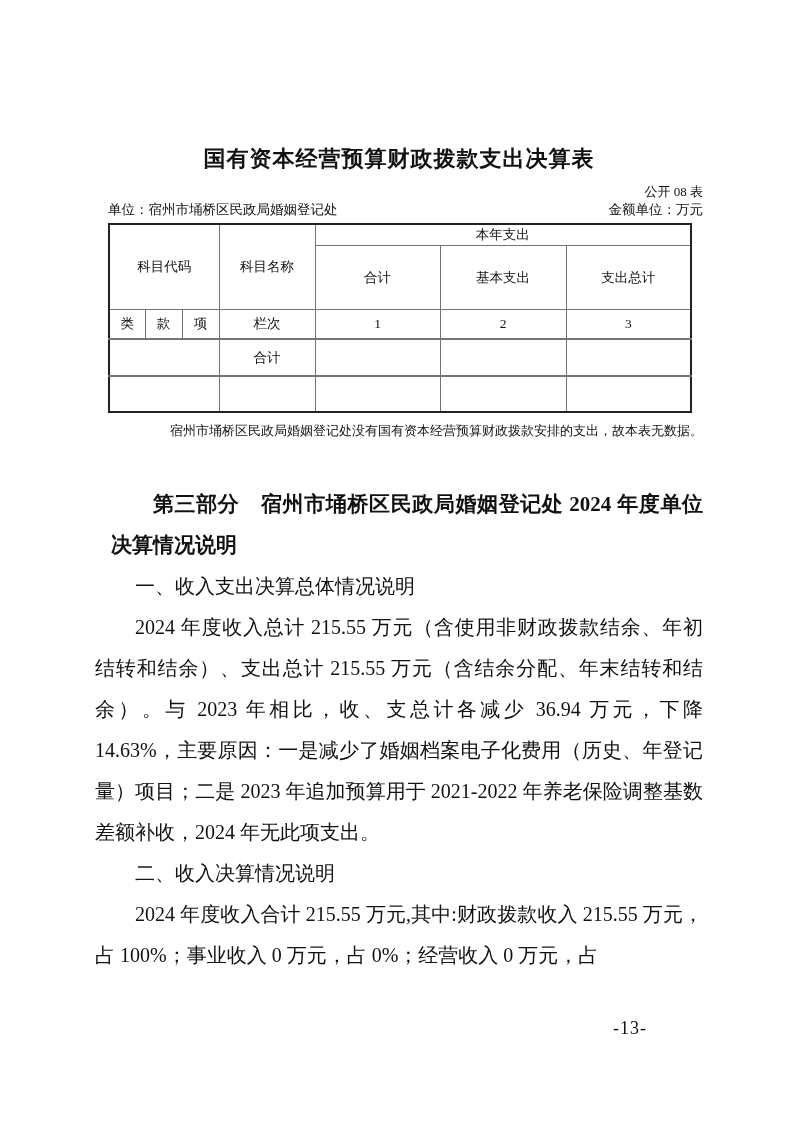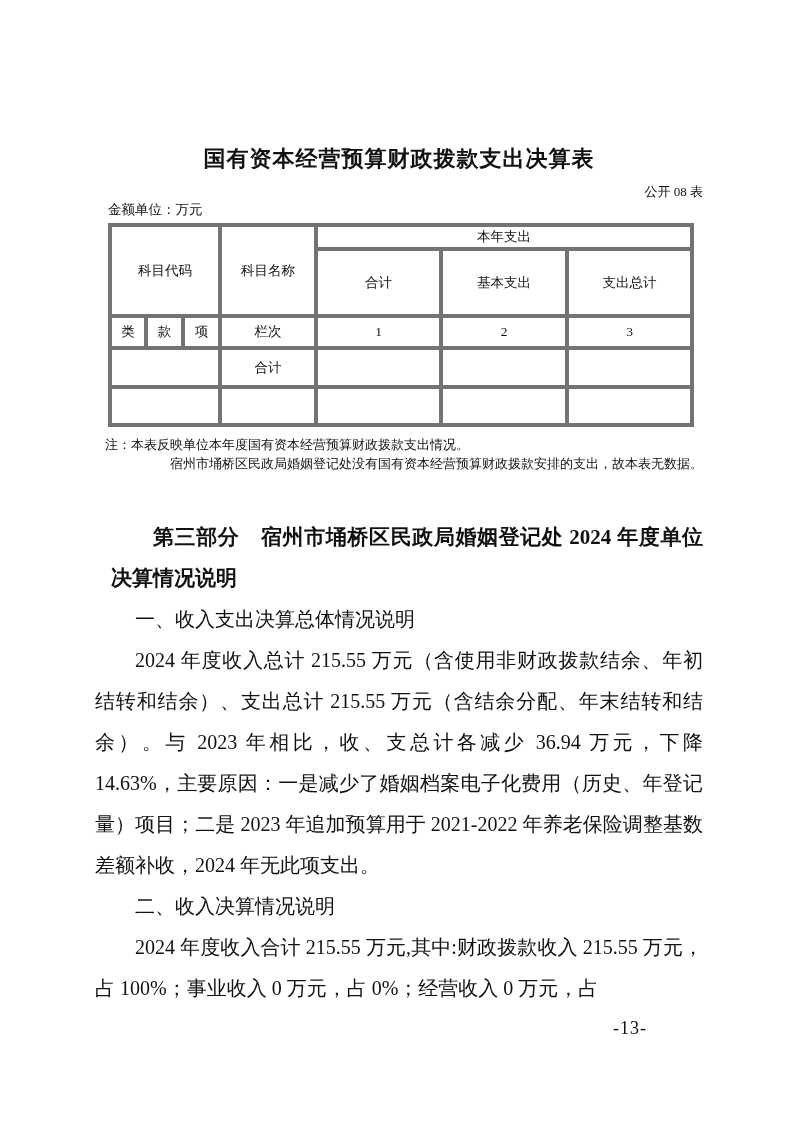--- a/index.html
+++ b/index.html
@@ -38,21 +38,21 @@
     margin:1px 0 5px 13px;
   }
   table.budget {
     border-collapse:collapse;
     table-layout:fixed;
     margin-left:13px;
     width:582px;
     border:2px solid #222;
   }
   table.budget td {
-    border:4px solid #737373;
+    border:1px solid #737373;
     font-size:13.5px;
     text-align:center;
     vertical-align:middle;
     padding:0;
     overflow:hidden;
   }
   tr.r1 td { height:20px; }
   tr.r2 td { height:63px; }
   tr.r3 td { height:28px; border-bottom-width:2px; }
   tr.r4 td { height:35px; border-bottom-width:2px; }
@@ -99,20 +99,21 @@
 <body>
 
 <div class="page">
   <div class="content">
 
     <h1 class="doc-title">国有资本经营预算财政拨款支出决算表</h1>
 
     <div class="form-code">公开 08 表</div>
 
     <div class="meta-row">
+      <span>单位：宿州市埇桥区民政局婚姻登记处</span>
       <span>金额单位：万元</span>
     </div>
 
     <table class="budget">
       <colgroup>
         <col style="width:36px">
           <col style="width:37px">
           <col style="width:37px">
         <col style="width:96px">
           <col style="width:125px">
@@ -150,21 +151,20 @@
           <td colspan="3"></td>
           <td></td>
           <td></td>
           <td></td>
           <td></td>
         </tr>
       </tbody>
     </table>
 
     <div class="notes">
-      <div><span>注：</span><span>本表反映单位本年度国有资本经营预算财政拨款支出情况。</span></div>
       <div class="note-2">宿州市埇桥区民政局婚姻登记处没有国有资本经营预算财政拨款安排的支出，故本表无数据。</div>
     </div>
 
     <div class="part-heading">第三部分　宿州市埇桥区民政局婚姻登记处 2024 年度单位决算情况说明</div>
 
     <div class="sub-heading">一、收入支出决算总体情况说明</div>
 
     <p class="para">2024 年度收入总计 215.55 万元（含使用非财政拨款结余、年初结转和结余）、支出总计 215.55 万元（含结余分配、年末结转和结余）。与 2023 年相比，收、支总计各减少 36.94 万元，下降 14.63%，主要原因：一是减少了婚姻档案电子化费用（历史、年登记量）项目；二是 2023 年追加预算用于 2021-2022 年养老保险调整基数差额补收，2024 年无此项支出。</p>
 
     <div class="sub-heading">二、收入决算情况说明</div>

